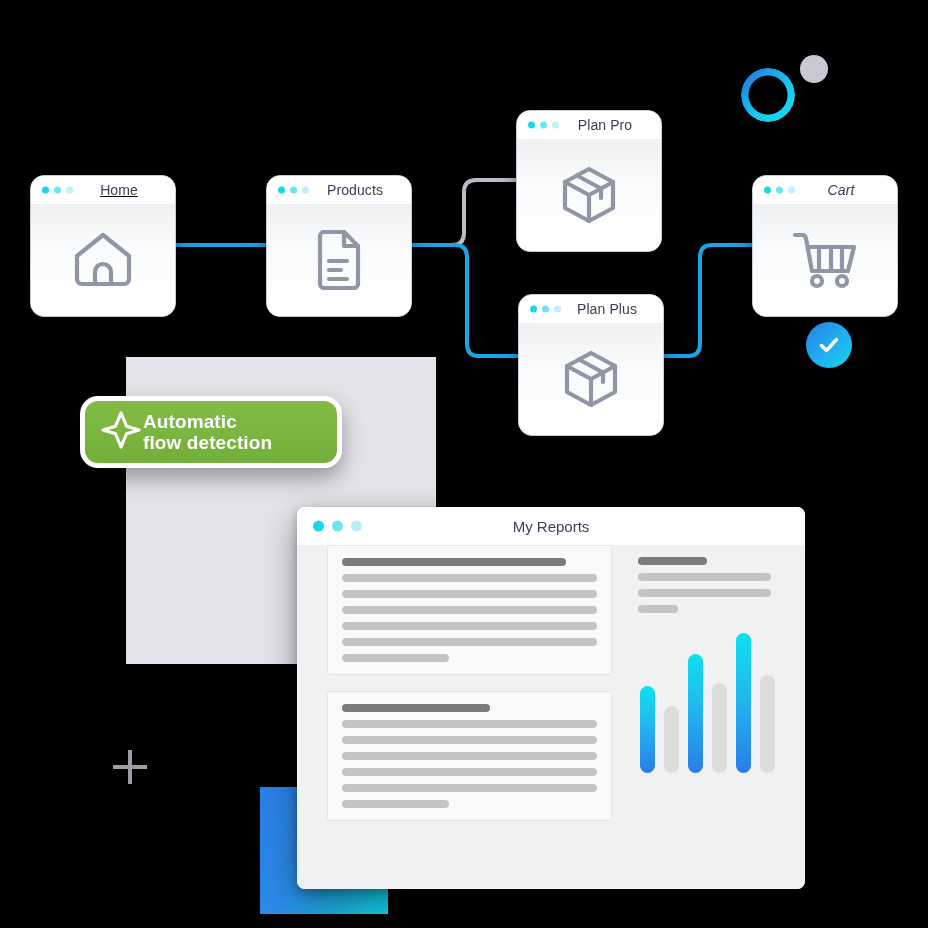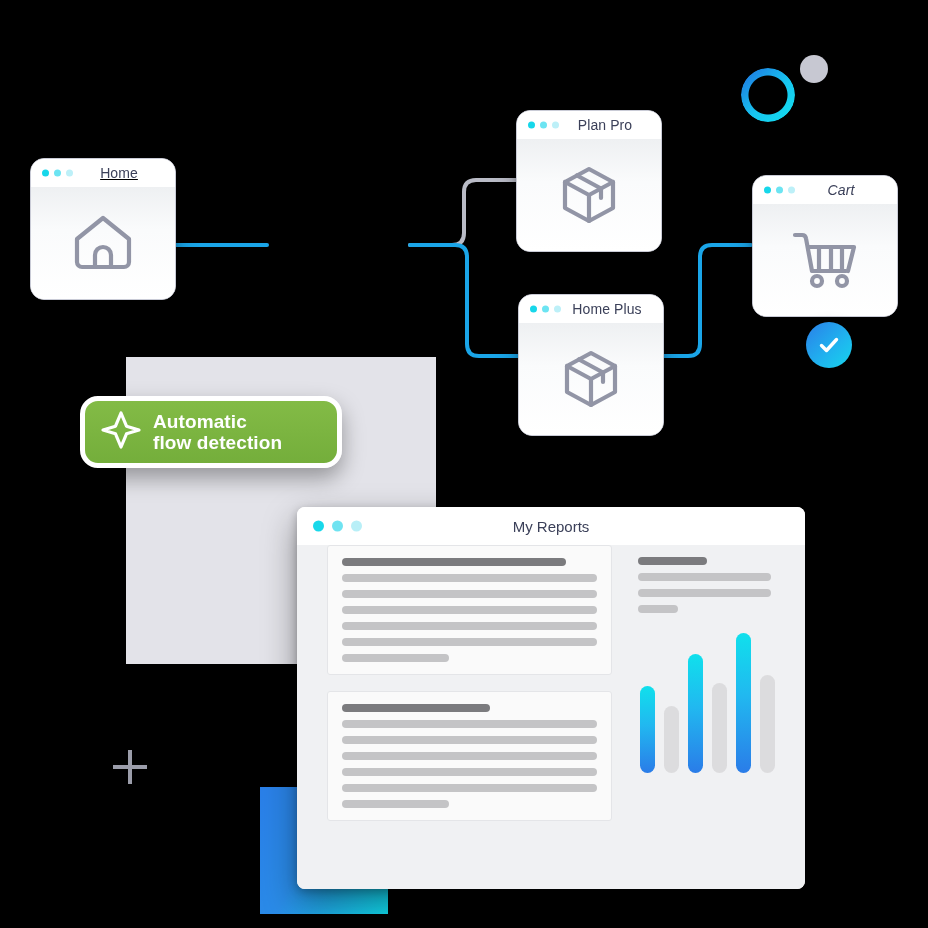--- a/index.html
+++ b/index.html
@@ -40,21 +40,21 @@
   
   .check-badge{position:absolute;left:806px;top:322px;width:46px;height:46px;border-radius:50%;
     background:linear-gradient(135deg,#2a7fe8 0%,#1fb5ef 60%,#16d5ec 100%);
     box-shadow:0 8px 18px rgba(0,0,0,.45);display:flex;align-items:center;justify-content:center;}
 
   
   .green-badge{position:absolute;left:80px;top:396px;width:262px;height:72px;border-radius:18px;
     background:linear-gradient(180deg,#83bb46 0%,#74ae3b 100%);
     border:5px solid #fff;box-sizing:border-box;
     box-shadow:0 10px 22px rgba(0,0,0,.35);
-    display:flex;align-items:center;gap:10px;padding-left:14px;}
+    display:flex;align-items:center;padding-left:14px;}
   .green-badge .spark{flex:0 0 auto;}
   .green-badge .gb-text{color:#fff;font-weight:bold;font-size:19px;line-height:1.12;letter-spacing:.1px;}
 
   
   .report{position:absolute;left:297px;top:507px;width:508px;height:382px;border-radius:8px;
     background:#fff;overflow:hidden;box-shadow:0 14px 34px rgba(0,0,0,.40),0 3px 10px rgba(0,0,0,.25);}
   .report-bar{height:38px;background:#fff;display:flex;align-items:center;position:relative;}
   .report-dots{position:absolute;left:16px;top:50%;transform:translateY(-50%);display:flex;gap:8px;}
   .report-dots i{width:11px;height:11px;border-radius:50%;background:#18d8ea;display:block;}
   .report-dots i:nth-child(2){background:#6fe3f1;}
@@ -94,37 +94,56 @@
 
     <path d="M410 245 H452 Q464 245 464 233 V192 Q464 180 476 180 H516" fill="none" stroke="#b9bbc6" stroke-width="4" stroke-linecap="round"></path>
 
     <path d="M175 245 H267" fill="none" stroke="#1aa5e8" stroke-width="4" stroke-linecap="round"></path>
 
     <path d="M410 245 H455 Q467 245 467 257 V344 Q467 356 479 356 H518" fill="none" stroke="#1aa5e8" stroke-width="4" stroke-linecap="round"></path>
 
     <path d="M660 356 H688 Q700 356 700 344 V257 Q700 245 712 245 H751" fill="none" stroke="#1aa5e8" stroke-width="4" stroke-linecap="round"></path>
   </svg>
 
-  <div class="node" style="left:30px;top:158px;width:144px;height:140px;text-decoration:underline;">
+  <div class="node" style="left:30px;top:175px;width:144px;height:140px;text-decoration:underline;">
     <div class="node-bar">
       <span class="node-dots">
           <i></i>
           <i></i>
           <i></i>
         </span>
       <span class="node-title">Home</span>
     </div>
     <div class="node-body">
       <svg width="62" height="60" viewBox="0 0 62 60" fill="none" stroke="#9295a6" stroke-width="4.2" stroke-linejoin="round" stroke-linecap="round">
         <path d="M5 26 L31 5 L57 26 V49 a5 5 0 0 1 -5 5 H10 a5 5 0 0 1 -5 -5 Z"></path>
         <path d="M23 54 V42 a8 8 0 0 1 16 0 V54"></path>
       </svg>
     </div>
   </div>
 
+  <div class="node" style="left:266px;top:175px;width:144px;height:140px;">
+    <div class="node-bar">
+      <span class="node-dots">
+          <i></i>
+          <i></i>
+          <i></i>
+        </span>
+      <span class="node-title">Products</span>
+    </div>
+    <div class="node-body">
+      <svg width="48" height="60" viewBox="0 0 48 60" fill="none" stroke="#9295a6" stroke-width="4.2" stroke-linejoin="round" stroke-linecap="round">
+        <path d="M5 6 a4 4 0 0 1 4 -4 H29 L43 16 V54 a4 4 0 0 1 -4 4 H9 a4 4 0 0 1 -4 -4 Z"></path>
+        <path d="M29 2 V16 H43"></path>
+        <path d="M14 31 H32"></path>
+          <path d="M14 40 H26"></path>
+          <path d="M14 49 H32"></path>
+      </svg>
+    </div>
+  </div>
 
   <div class="node" style="left:516px;top:110px;width:144px;height:140px;">
     <div class="node-bar">
       <span class="node-dots">
           <i></i>
           <i></i>
           <i></i>
         </span>
       <span class="node-title">Plan Pro</span>
     </div>
@@ -138,21 +157,21 @@
     </div>
   </div>
 
   <div class="node" style="left:518px;top:294px;width:144px;height:140px;">
     <div class="node-bar">
       <span class="node-dots">
           <i></i>
           <i></i>
           <i></i>
         </span>
-      <span class="node-title">Home Plus</span>
+      <span class="node-title">Plan Plus</span>
     </div>
     <div class="node-body">
       <svg width="58" height="60" viewBox="0 0 58 60" fill="none" stroke="#9295a6" stroke-width="4.2" stroke-linejoin="round" stroke-linecap="round">
         <path d="M29 4 L53 17 V43 L29 56 L5 43 V17 Z"></path>
         <path d="M5 17 L29 30 L53 17"></path>
         <path d="M29 30 V56"></path>
         <path d="M17 10.5 L41 23.5 V33"></path>
       </svg>
     </div>
   </div>

